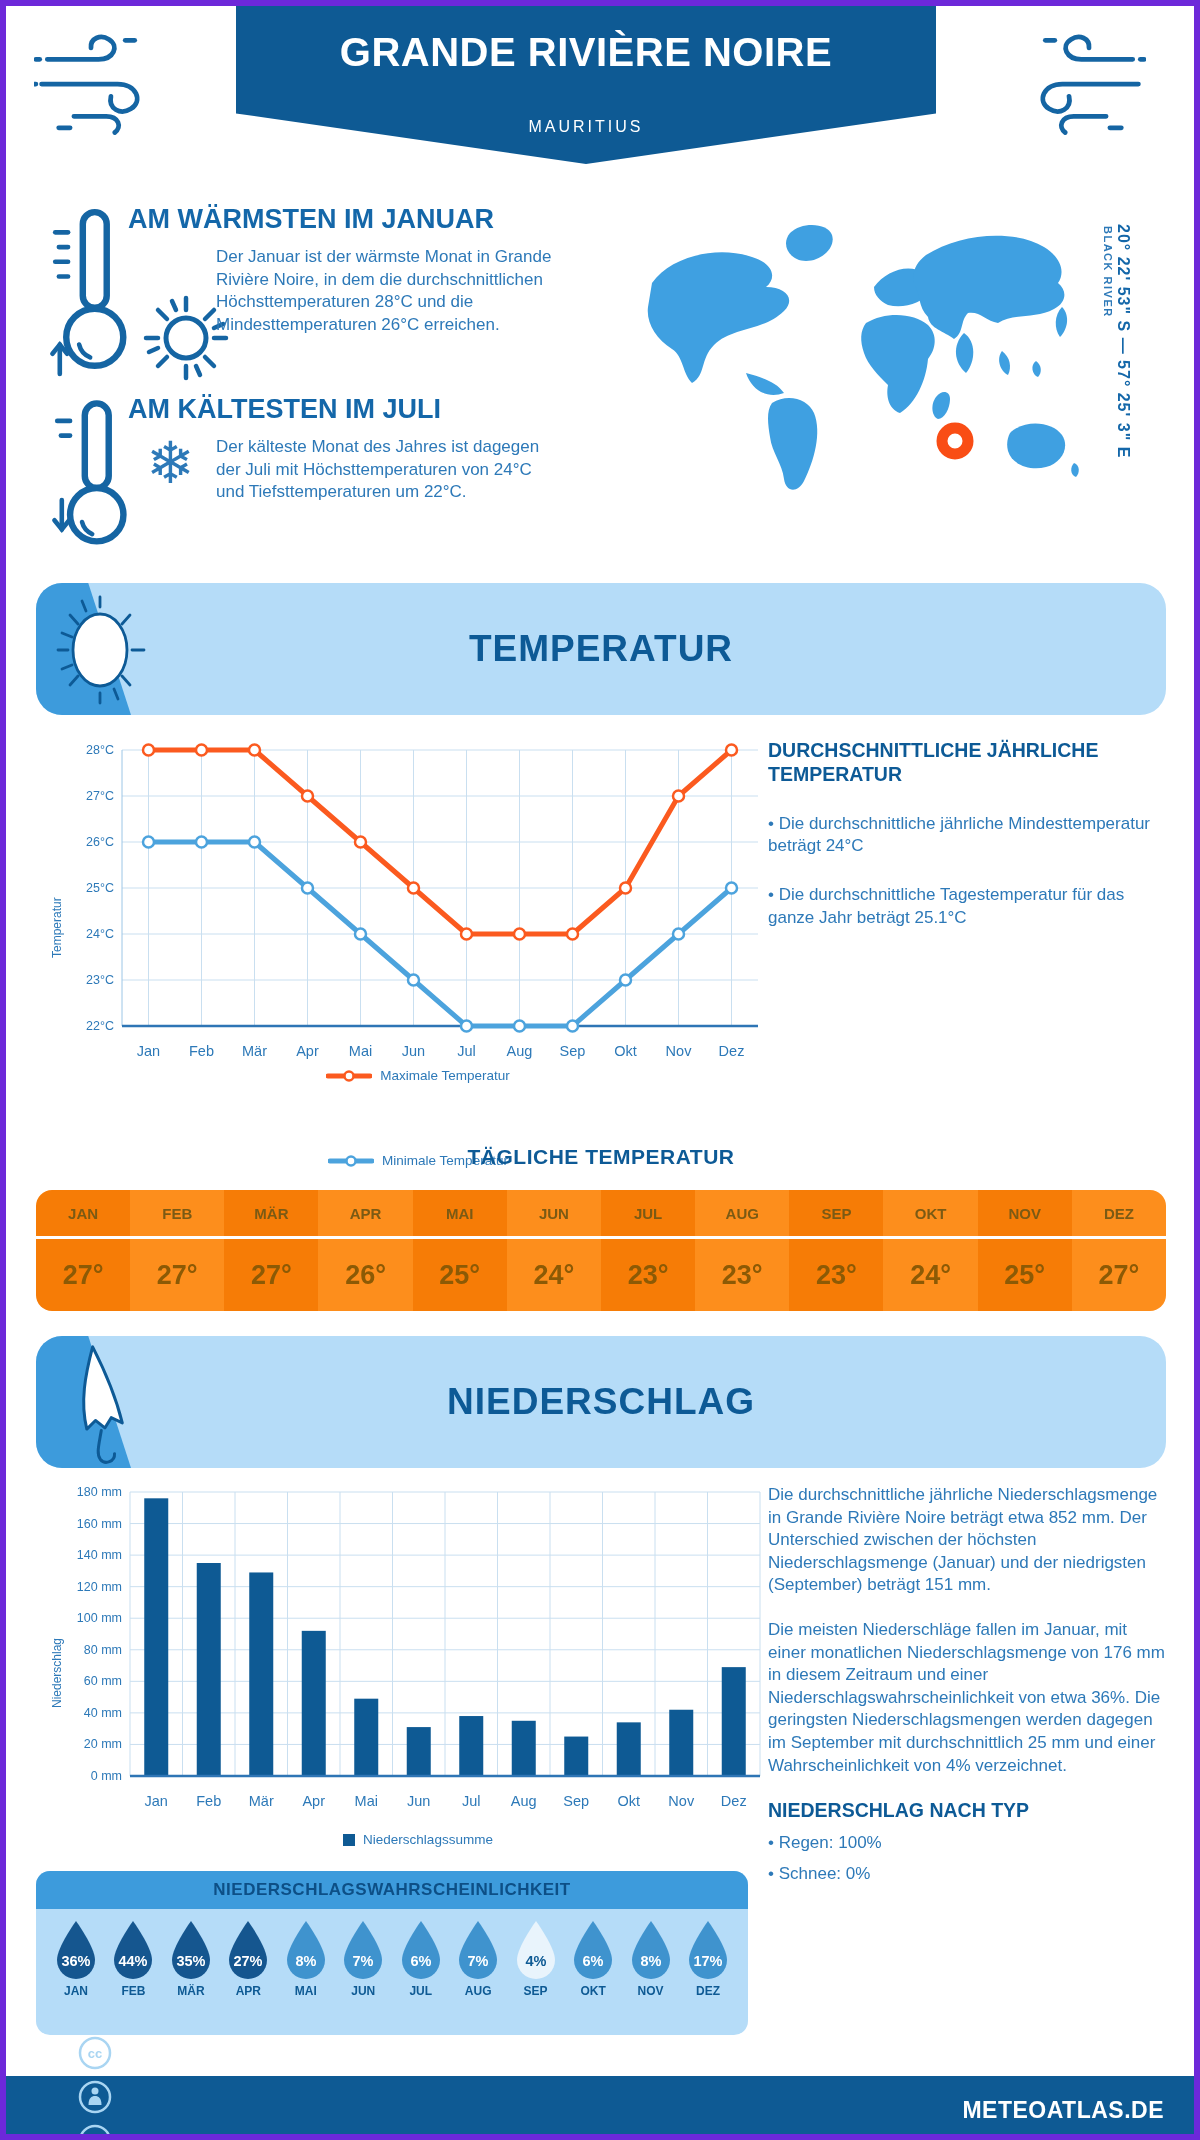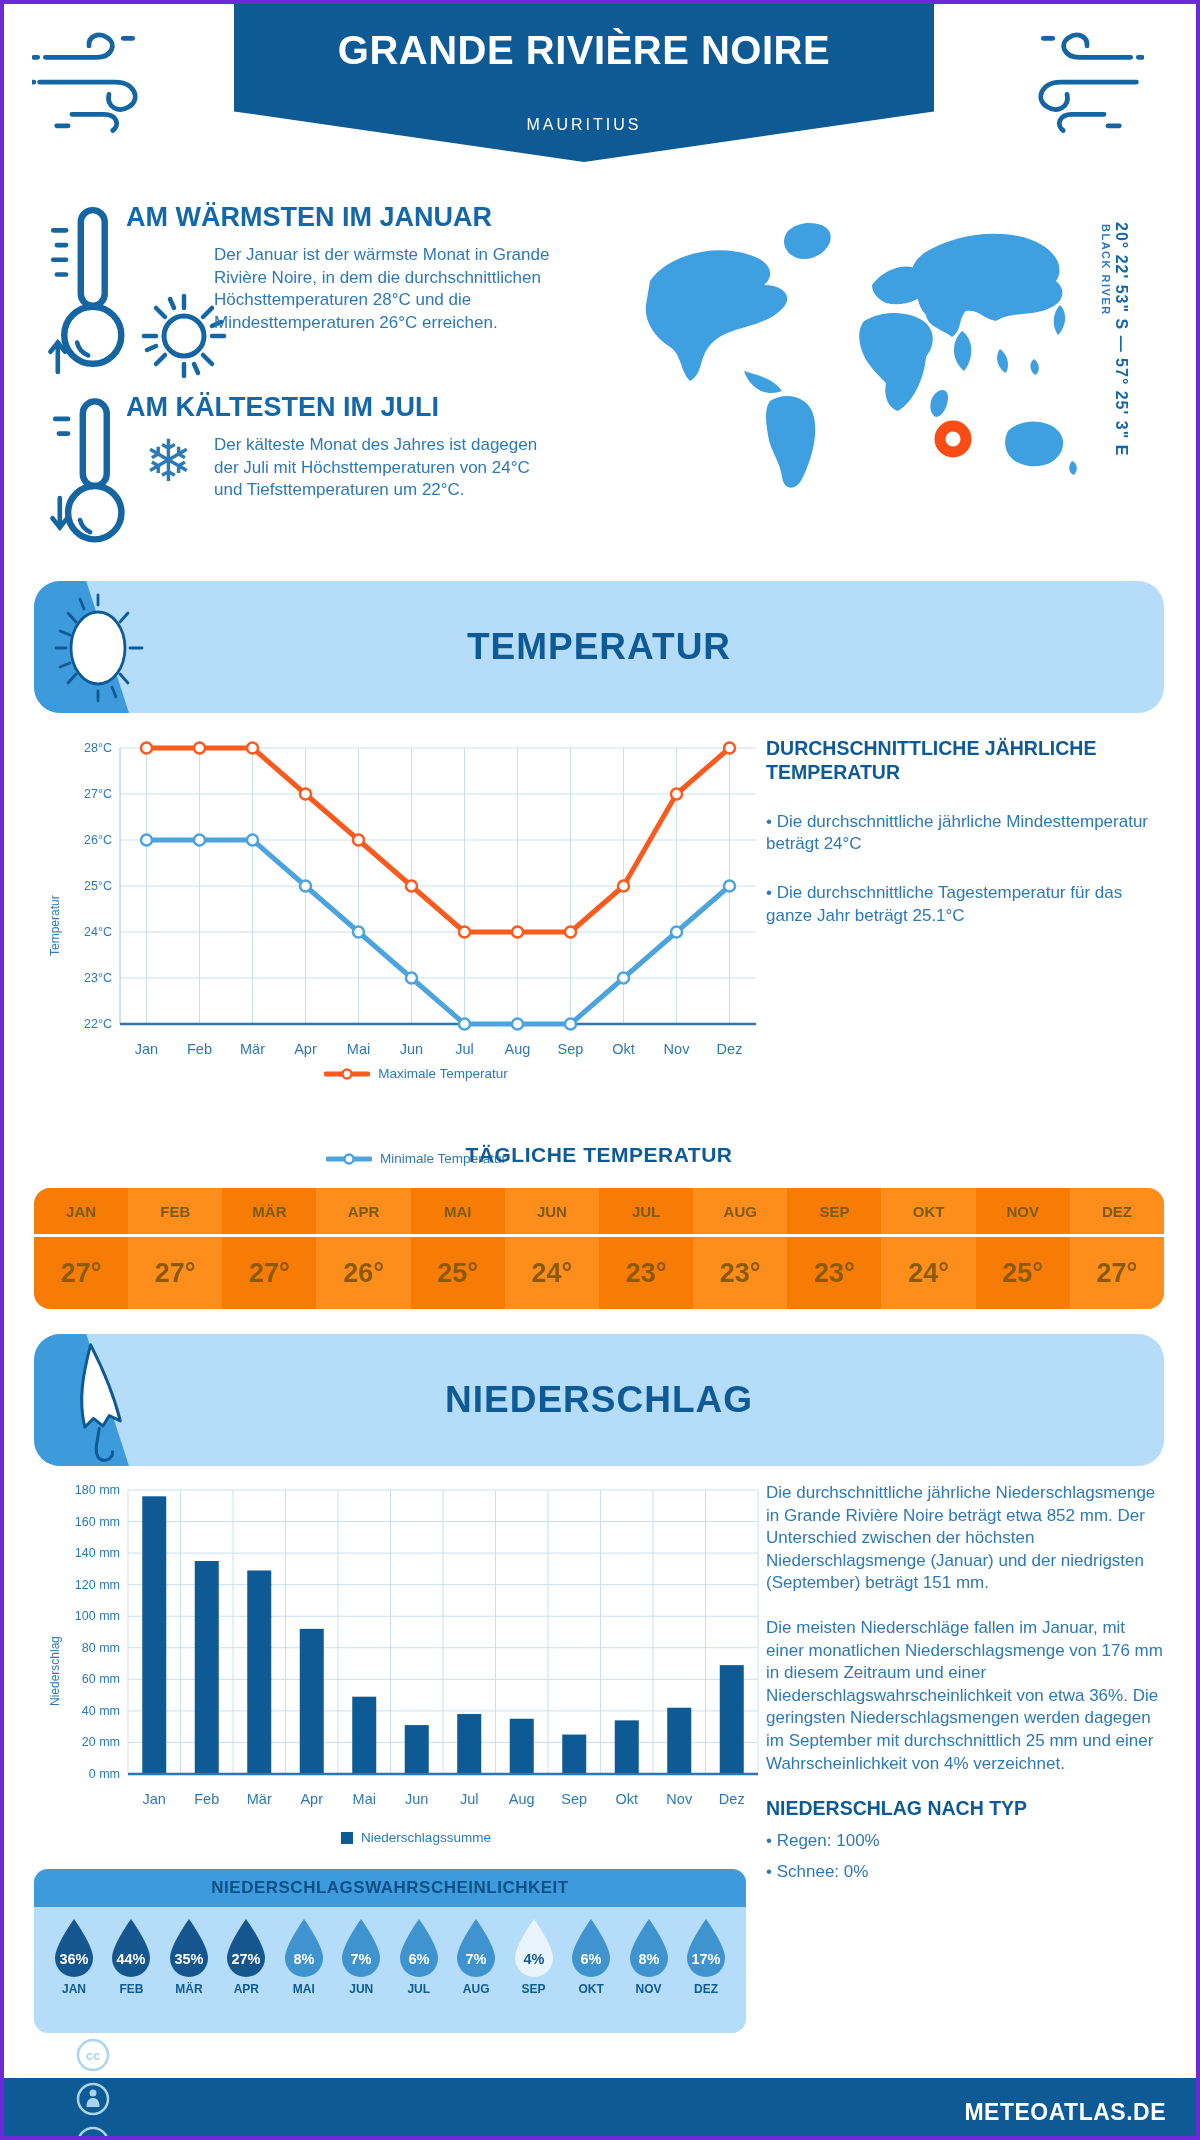--- a/index.html
+++ b/index.html
@@ -1,17 +1,17 @@
 <!DOCTYPE html>
 <html><head>
 <meta charset="utf-8">
 <style>
   html,body{margin:0;padding:0;background:#e8e8e8;}
   .page{position:relative;width:1200px;height:2140px;margin:0 auto;background:#fff;
-        box-sizing:border-box;border:4px solid #6d28d9;overflow:hidden;
+        box-sizing:border-box;border:6px solid #6d28d9;overflow:hidden;
         font-family:"Liberation Sans", "DejaVu Sans", sans-serif;}
   .abs{position:absolute;}
   
   .banner{left:230px;top:0;width:700px;height:158px;background:#0E5A94;
           clip-path:polygon(0 0,100% 0,100% 68%,50% 100%,0 68%);}
   .banner-title{left:0;top:24px;width:100%;text-align:center;color:#fff;
                 font-size:40px;font-weight:bold;letter-spacing:.5px;}
   .banner-sub{left:0;top:112px;width:100%;text-align:center;color:#fff;
               font-size:16px;letter-spacing:3px;}
   

